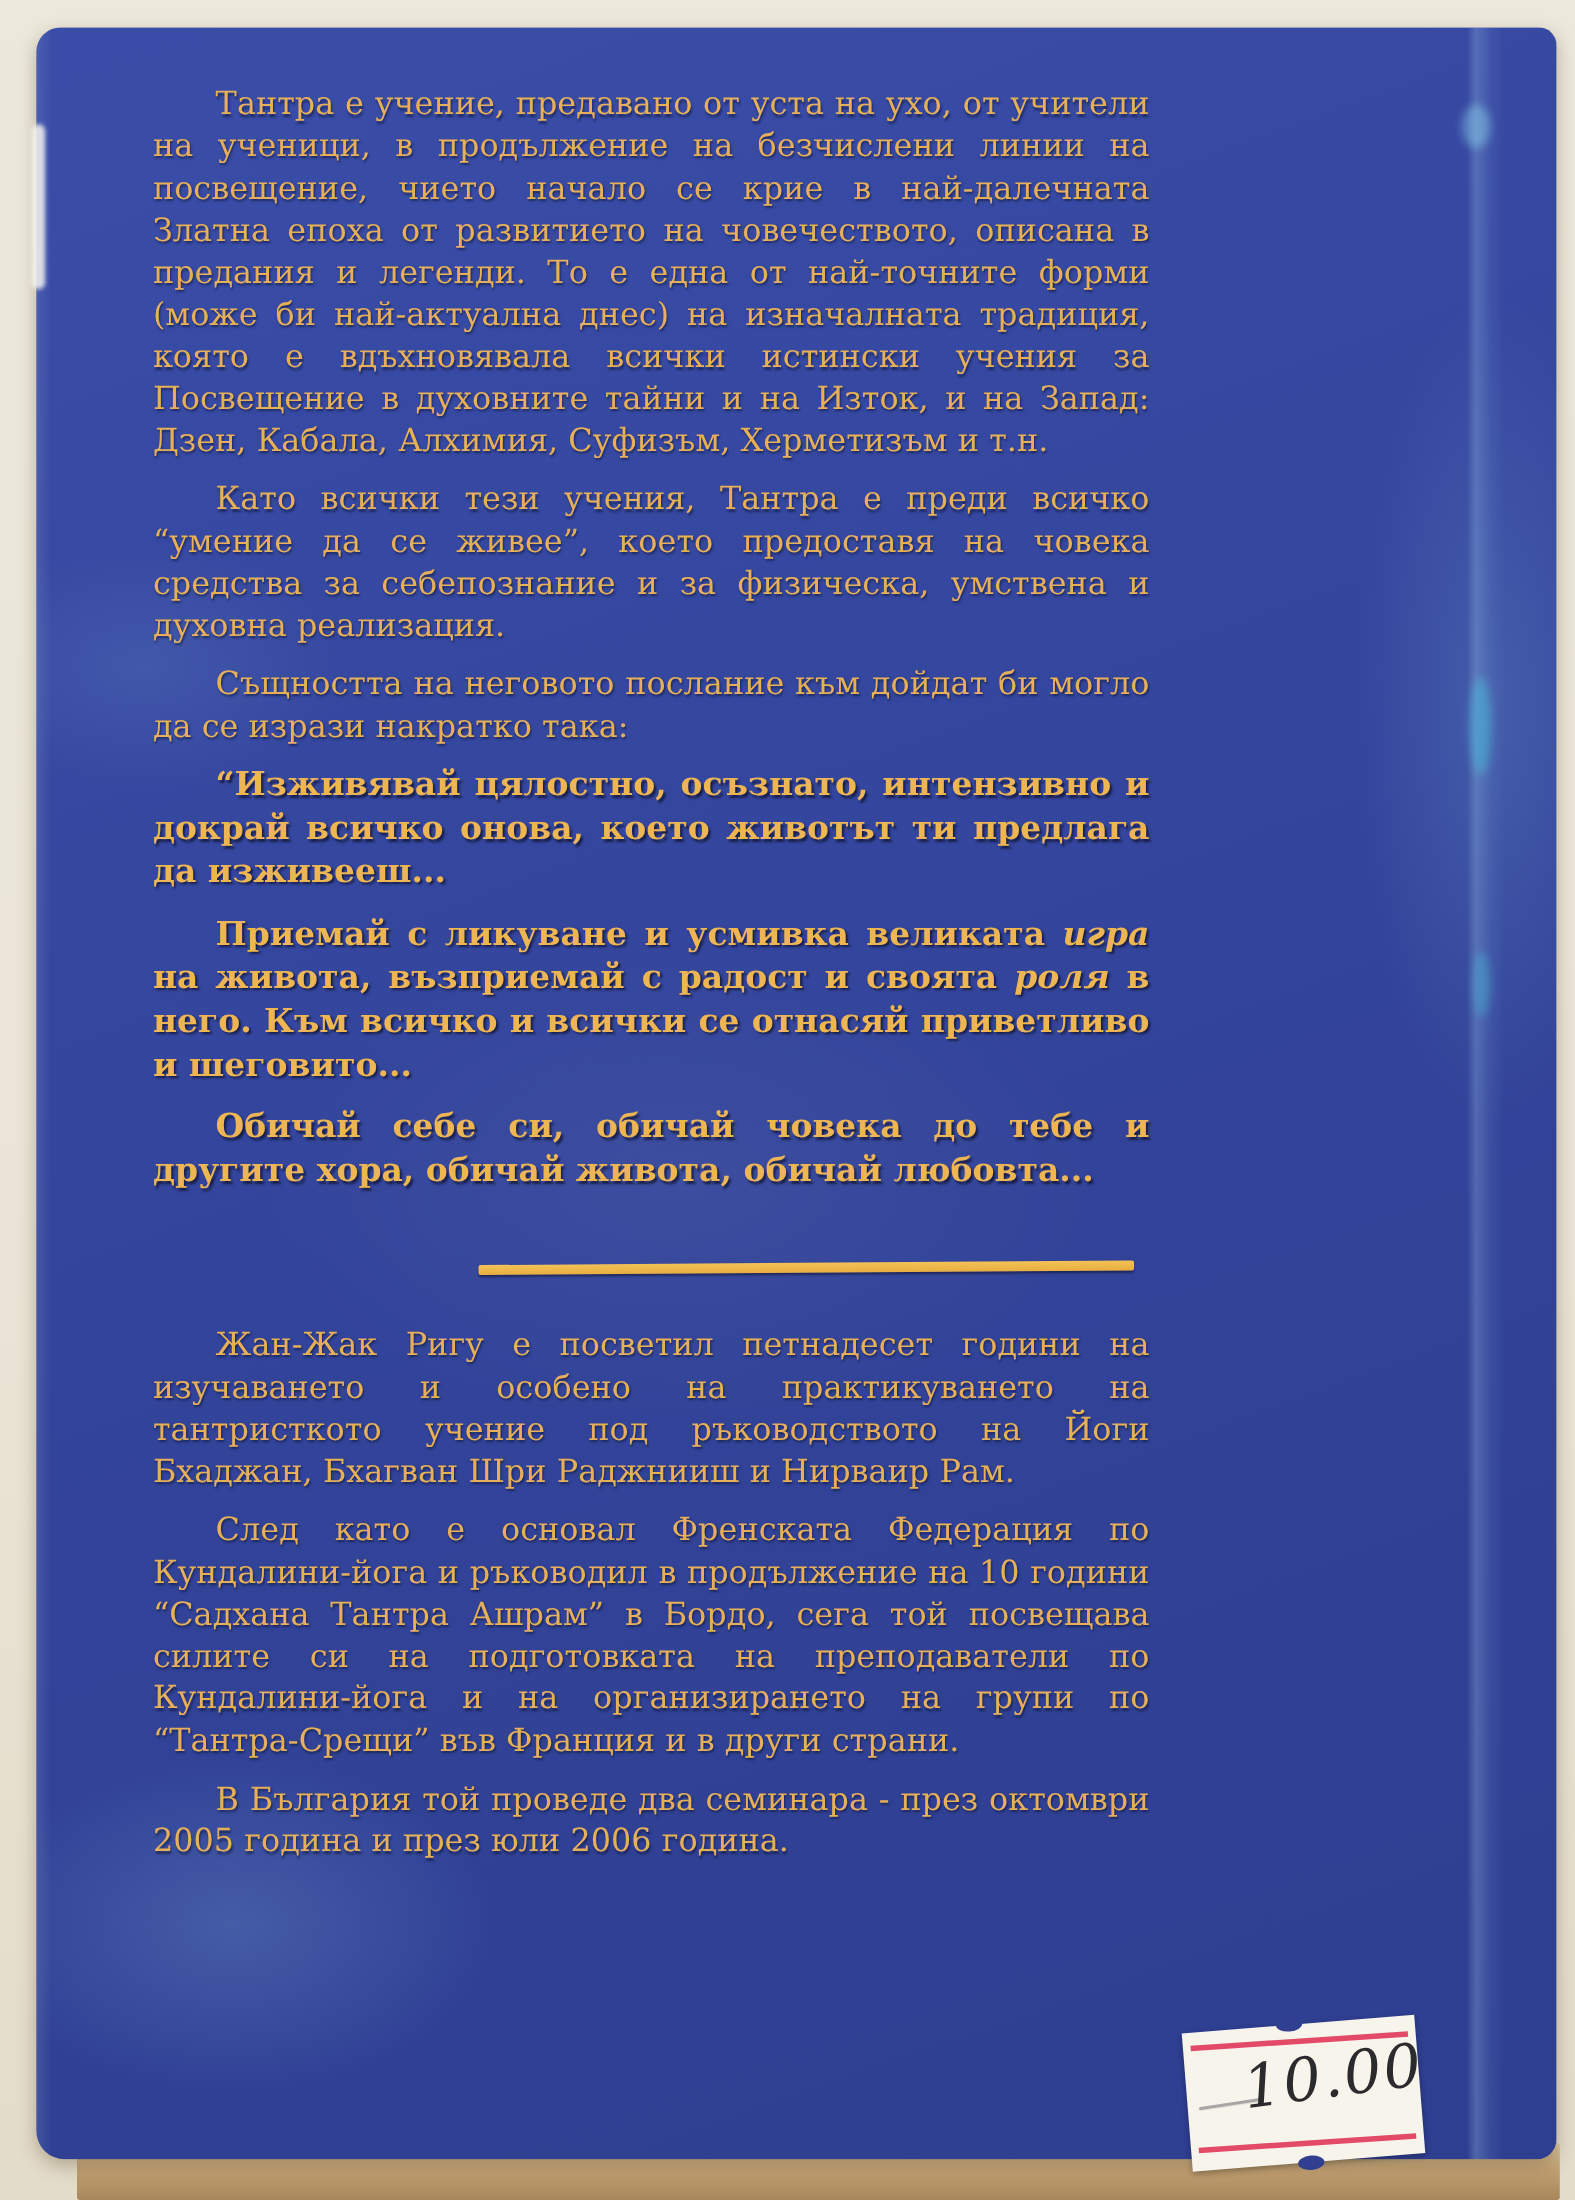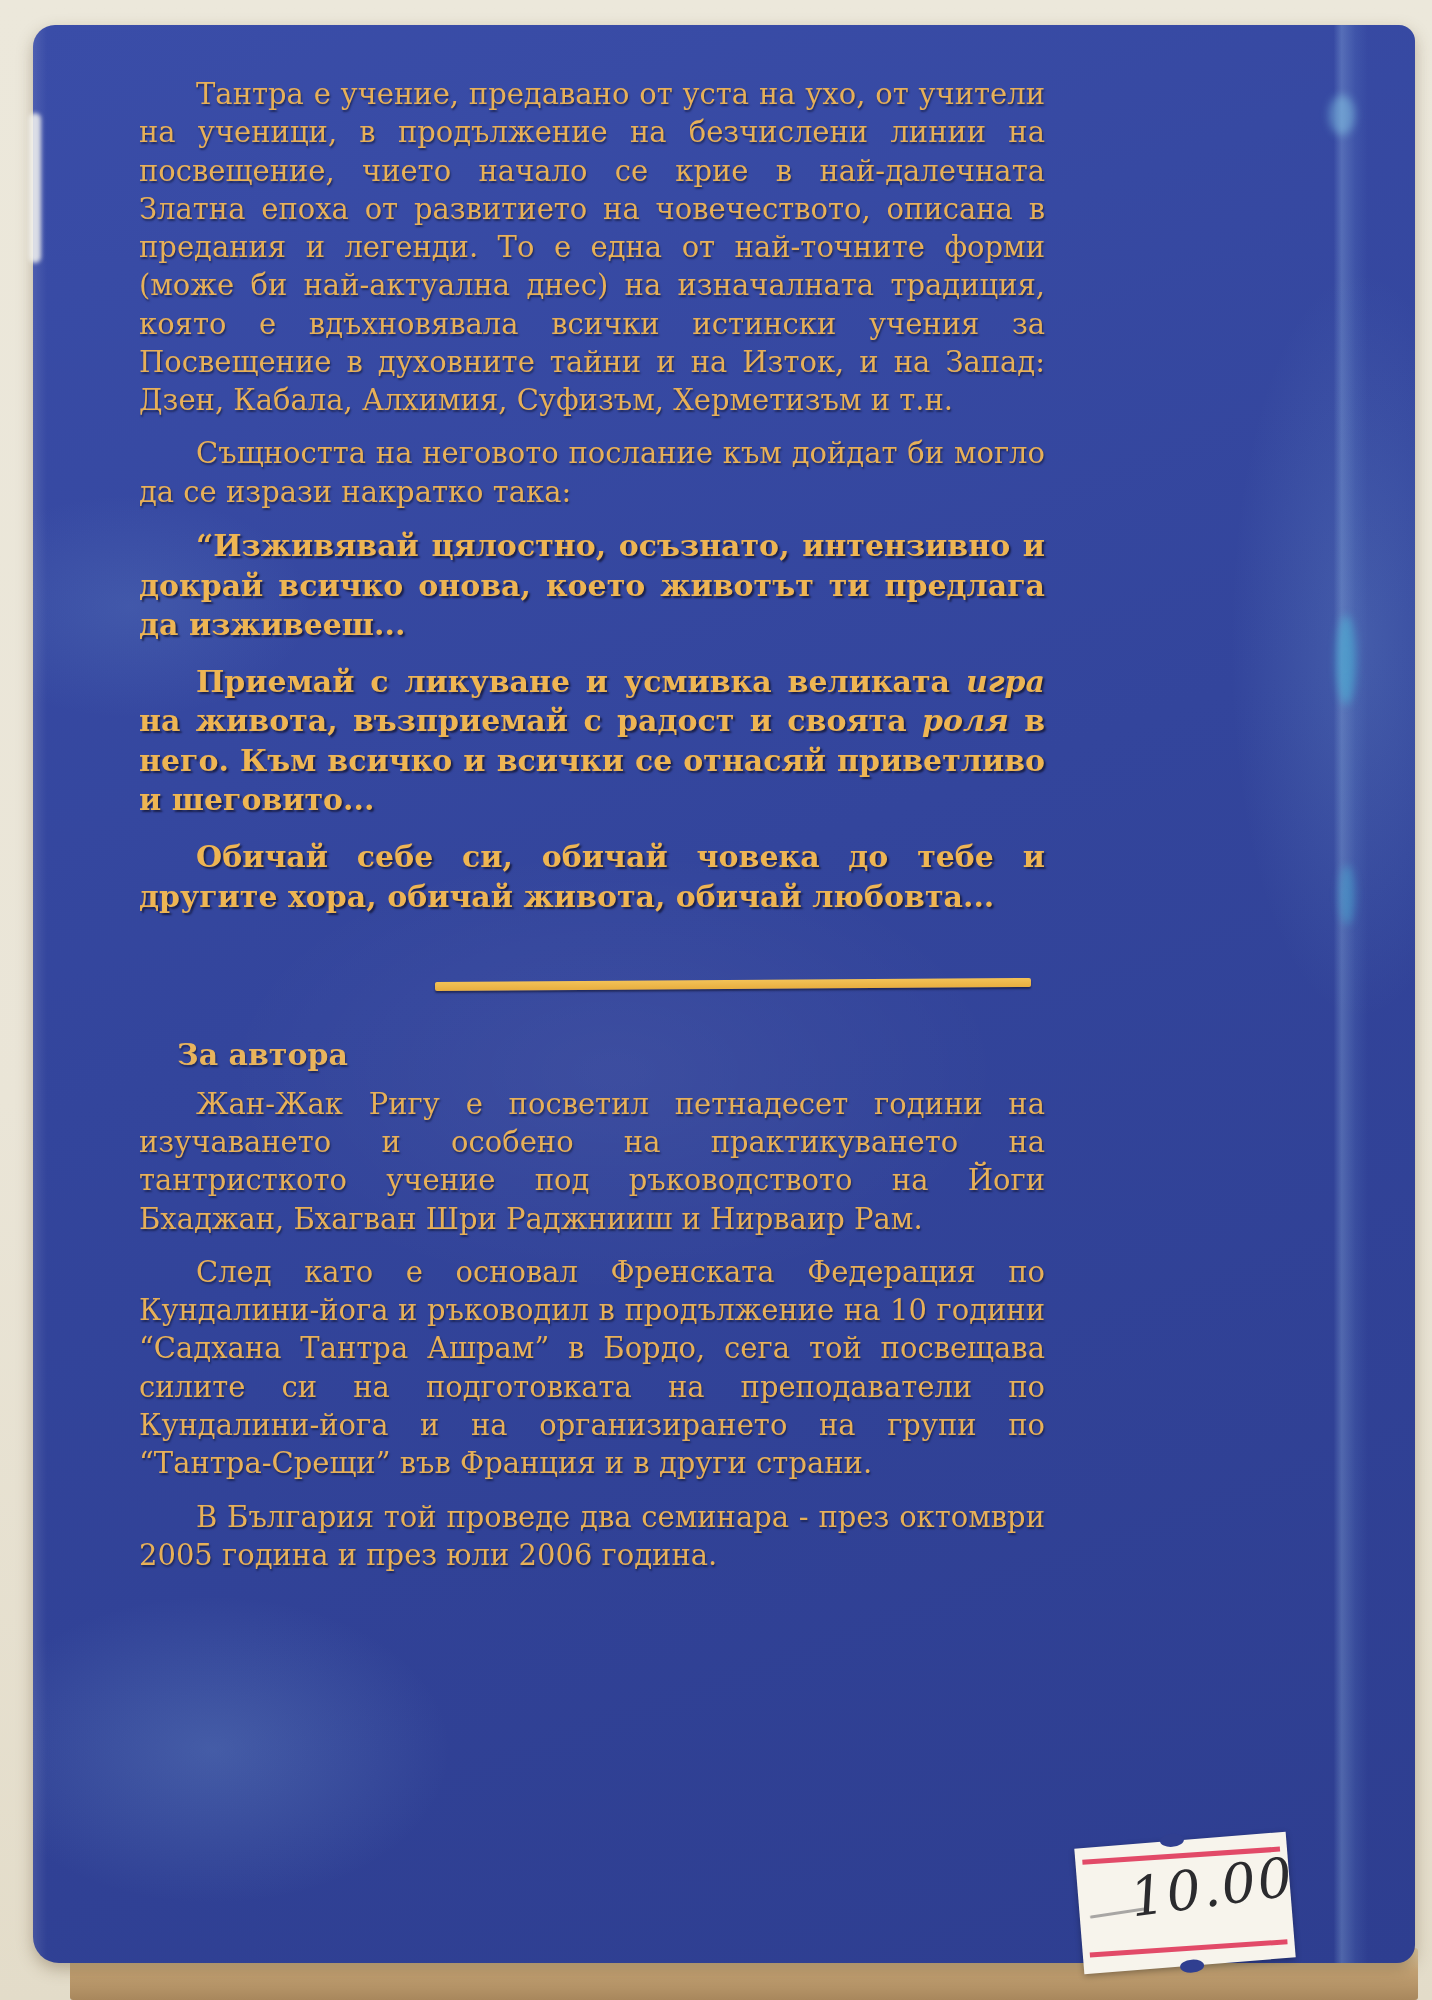--- a/index.html
+++ b/index.html
@@ -93,31 +93,31 @@
   <div class="cover">
 
     <div class="white-nick"></div>
     <div class="smudge s1"></div>
     <div class="smudge s2"></div>
     <div class="smudge s3"></div>
 
     <div class="text-col">
 
       <p>Тантра е учение, предавано от уста на ухо, от учители на ученици, в продължение на безчислени линии на посвещение, чието начало се крие в най-далечната Златна епоха от развитието на човечеството, описана в предания и легенди. То е една от най-точните форми (може би най-актуална днес) на изначалната традиция, която е вдъхновявала всички истински учения за Посвещение в духовните тайни и на Изток, и на Запад: Дзен, Кабала, Алхимия, Суфизъм, Херметизъм и т.н.</p>
+      <p>Като всички тези учения, Тантра е преди всичко “умение да се живее”, което предоставя на човека средства за себепознание и за физическа, умствена и духовна реализация.</p>
       <p>Същността на неговото послание към дойдат би могло да се изрази накратко така:</p>
 
       <div class="quote-block">
         <p><span>“Изживявай цялостно, осъзнато, интензивно и докрай всичко онова, което животът ти предлага да изживееш...</span></p>
         <p><span>Приемай с ликуване и усмивка великата </span><em>игра</em><span> на живота, възприемай с радост и своята </span><em>роля</em><span> в него. Към всичко и всички се отнасяй приветливо и шеговито...</span></p>
         <p><span>Обичай себе си, обичай човека до тебе и другите хора, обичай живота, обичай любовта...</span></p>
       </div>
 
       <div class="divider"></div>
 
-      <div class="about-heading">За автора</div>
       <p>Жан-Жак Ригу е посветил петнадесет години на изучаването и особено на практикуването на тантристкото учение под ръководството на Йоги Бхаджан, Бхагван Шри Раджнииш и Нирваир Рам.</p>
       <p>След като е основал Френската Федерация по Кундалини-йога и ръководил в продължение на 10 години “Садхана Тантра Ашрам” в Бордо, сега той посвещава силите си на подготовката на преподаватели по Кундалини-йога и на организирането на групи по “Тантра-Срещи” във Франция и в други страни.</p>
       <p>В България той проведе два семинара - през октомври 2005 година и през юли 2006 година.</p>
 
     </div>
 
     <div class="sticker">
       <div class="redline top"></div>
       <div class="redline bottom"></div>
       <div class="notch ntop"></div>

